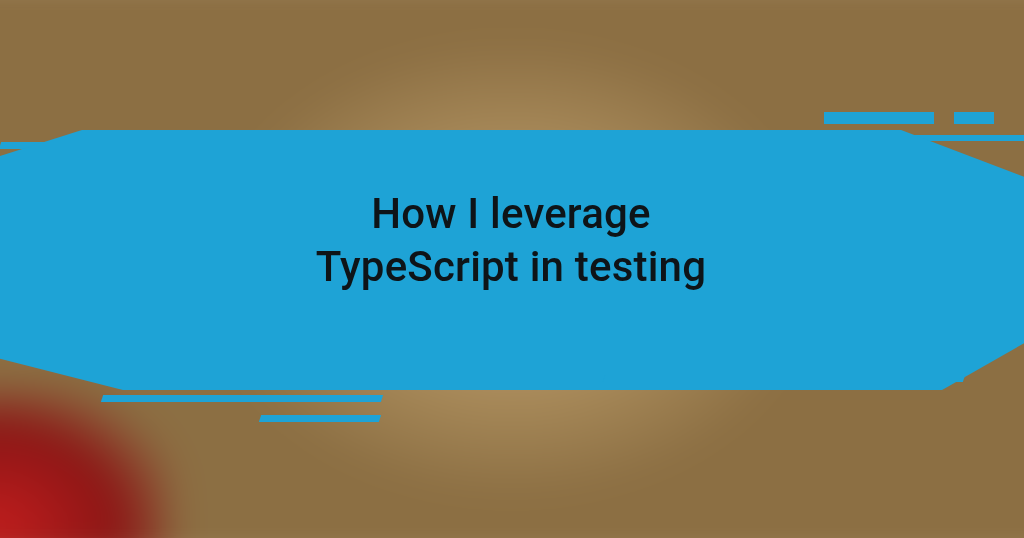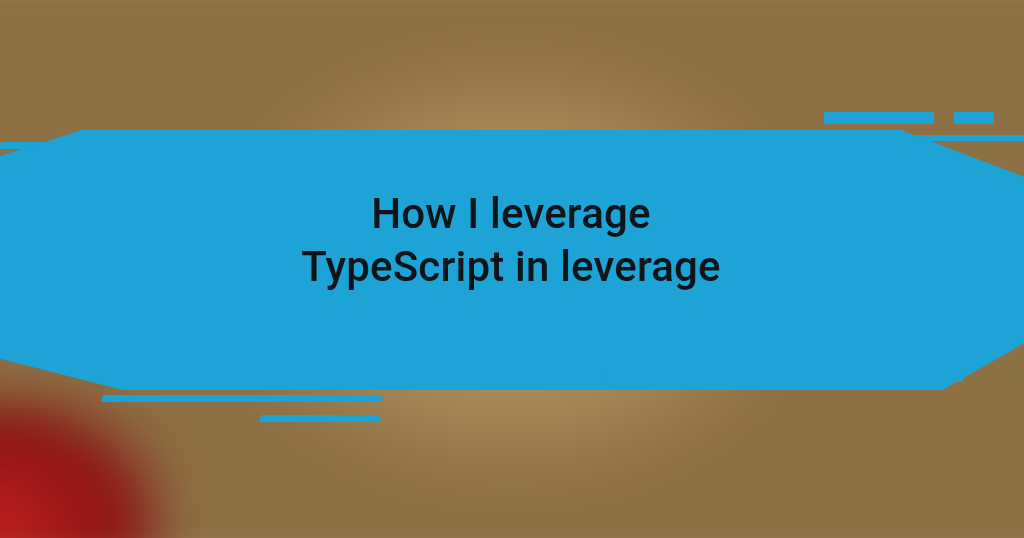--- a/index.html
+++ b/index.html
@@ -91,15 +91,15 @@
   <div class="banner-shape accent a1"></div>
   <div class="banner-shape accent a2"></div>
   <div class="banner-shape accent a3"></div>
   <div class="banner-shape main-block"></div>
   <div class="banner-shape accent a4"></div>
   <div class="banner-shape accent a5"></div>
   <div class="banner-shape accent a6"></div>
 
   <h1 class="title">
     <span>How I leverage</span><br>
-    <span>TypeScript in leverage</span><br>
+    <span>TypeScript in testing</span><br>
   </h1>
 </div>
 
 </body></html>

